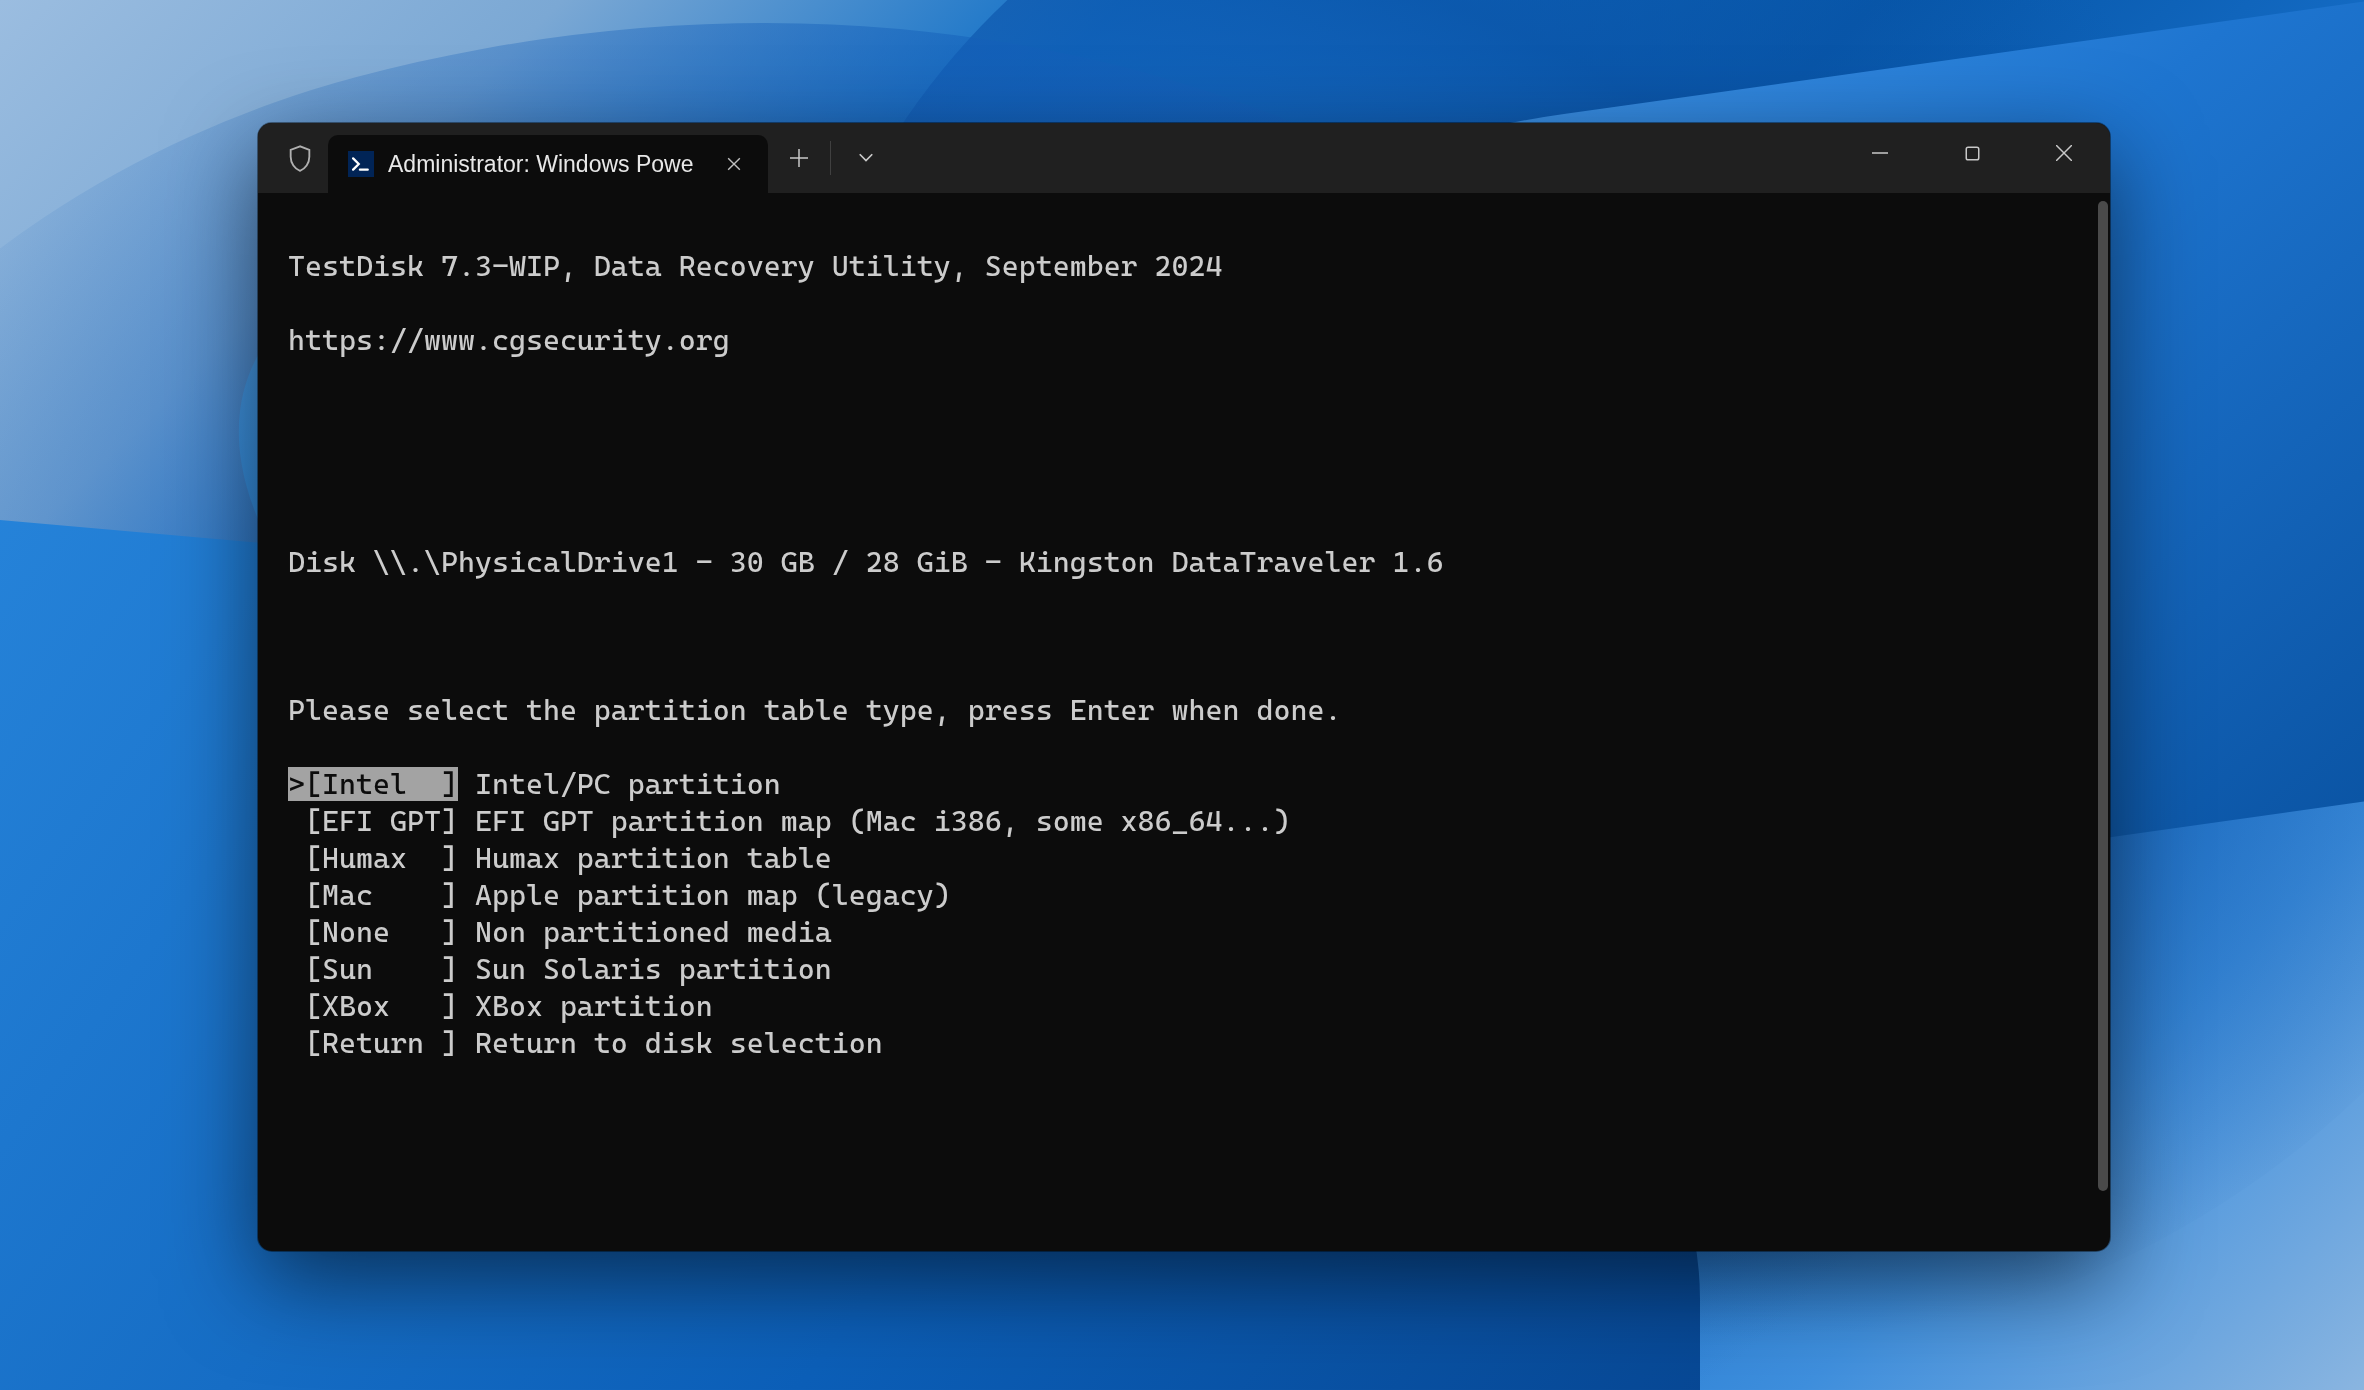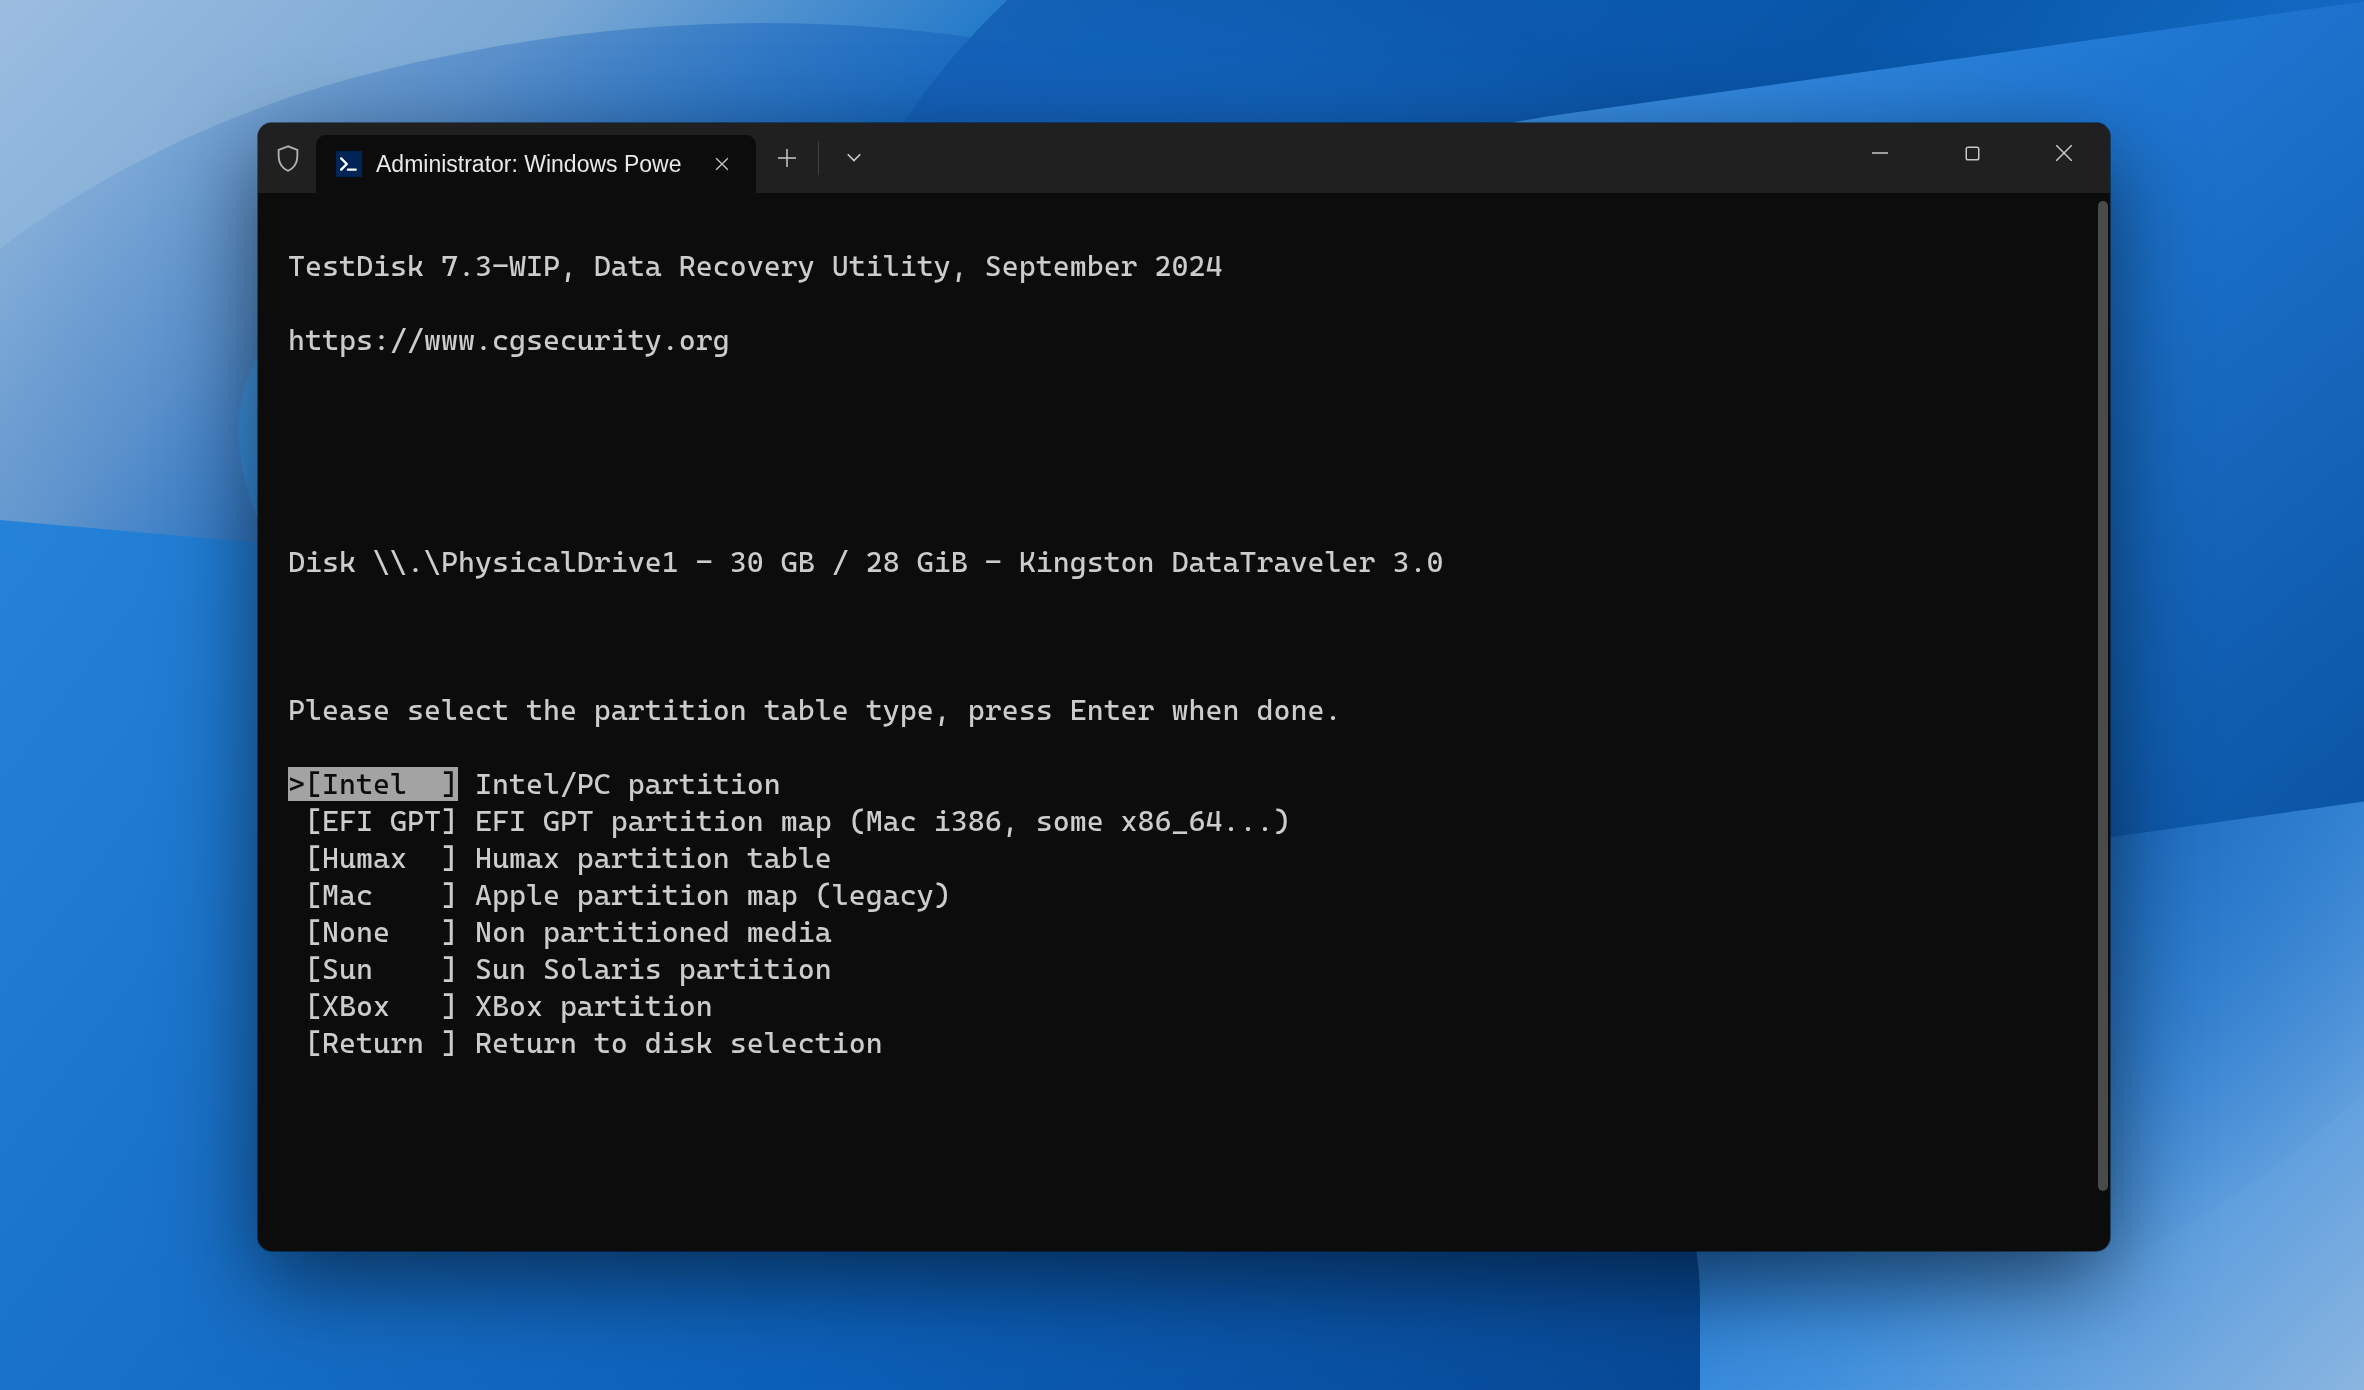--- a/index.html
+++ b/index.html
@@ -99,21 +99,21 @@
       background: #202020;
       display: flex;
       align-items: center;
       flex-shrink: 0;
     }
     
     .titlebar-left {
       display: flex;
       align-items: center;
       height: 100%;
-      padding-left: 16px;
+      padding-left: 28px;
     }
     
     .shield-icon {
       width: 28px;
       height: 28px;
       color: #B0B0B0;
       margin-right: 14px;
     }
     
     .tab {
@@ -293,21 +293,21 @@
         </svg>
       </div>
     </div>
   </div>
 
   <div class="terminal-content">
 <span class="terminal-line">TestDisk 7.3-WIP, Data Recovery Utility, September 2024</span>
 <span class="terminal-line">https://www.cgsecurity.org</span>
 <span class="terminal-line"> </span>
 <span class="terminal-line"> </span>
-<span class="terminal-line">Disk \\.\PhysicalDrive1 - 30 GB / 28 GiB - Kingston DataTraveler 3.0</span>
+<span class="terminal-line">Disk \\.\PhysicalDrive1 - 30 GB / 28 GiB - Kingston DataTraveler 1.6</span>
 <span class="terminal-line"> </span>
 <span class="terminal-line">Please select the partition table type, press Enter when done.</span>
 <div id="options-container"><span class="terminal-line"><span class="highlighted">&gt;[Intel  ]</span><span> Intel/PC partition</span></span><span class="terminal-line"> [EFI GPT] EFI GPT partition map (Mac i386, some x86_64...)</span><span class="terminal-line"> [Humax  ] Humax partition table</span><span class="terminal-line"> [Mac    ] Apple partition map (legacy)</span><span class="terminal-line"> [None   ] Non partitioned media</span><span class="terminal-line"> [Sun    ] Sun Solaris partition</span><span class="terminal-line"> [XBox   ] XBox partition</span><span class="terminal-line"> [Return ] Return to disk selection</span></div>
 <span class="terminal-line"> </span>
 <span class="terminal-line"> </span>
 
 
 
 
     <div class="scrollbar-thumb"></div>

